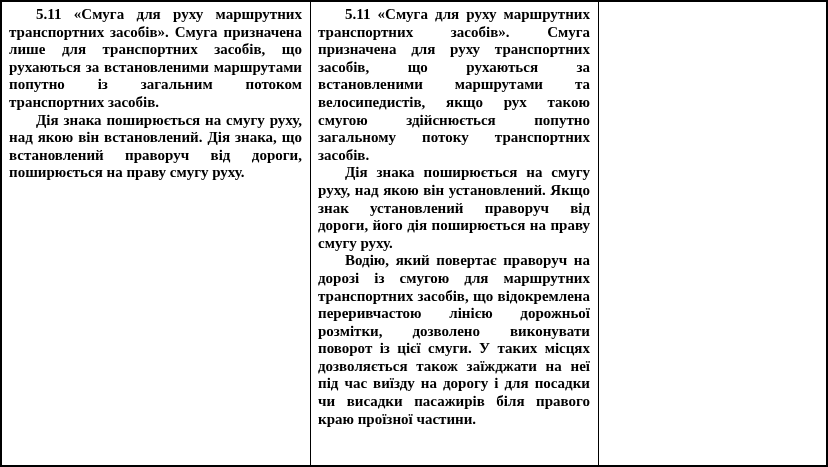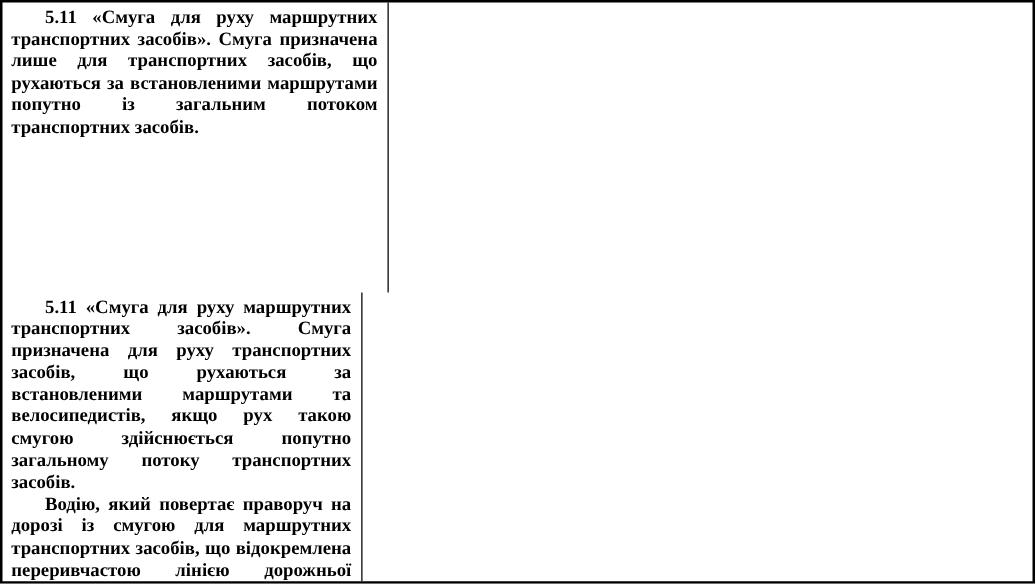--- a/index.html
+++ b/index.html
@@ -18,21 +18,21 @@
     }
     .doc-table {
       position: absolute;
       left: 0;
       top: 0;
       width: 828px;
       height: 467px;
       box-sizing: border-box;
       border: 2px solid #000000;
       display: flex;
-      flex-direction: column;
+      flex-direction: row;
       background: #ffffff;
     }
     .cell {
       box-sizing: border-box;
       height: 100%;
       padding: 4px 8px 4px 7px;
       overflow: hidden;
       font-size: 15px;
       line-height: 17.6px;
       text-align: justify;
@@ -58,22 +58,24 @@
     }
   </style>
 </head>
 <body>
 
 <div class="page">
   <div class="doc-table">
 
     <div class="cell col-old">
       <p>5.11 «Смуга для руху маршрутних транспортних засобів». Смуга призначена лише для транспортних засобів, що рухаються за встановленими маршрутами попутно із загальним потоком транспортних засобів.</p>
+      <p>Дія знака поширюється на смугу руху, над якою він встановлений. Дія знака, що встановлений праворуч від дороги, поширюється на праву смугу руху.</p>
     </div>
 
     <div class="cell col-new">
       <p>5.11 «Смуга для руху маршрутних транспортних засобів». Смуга призначена для руху транспортних засобів, що рухаються за встановленими маршрутами та велосипедистів, якщо рух такою смугою здійснюється попутно загальному потоку транспортних засобів.</p>
+      <p>Дія знака поширюється на смугу руху, над якою він установлений. Якщо знак установлений праворуч від дороги, його дія поширюється на праву смугу руху.</p>
       <p>Водію, який повертає праворуч на дорозі із смугою для маршрутних транспортних засобів, що відокремлена переривчастою лінією дорожньої розмітки, дозволено виконувати поворот із цієї смуги. У таких місцях дозволяється також заїжджати на неї під час виїзду на дорогу і для посадки чи висадки пасажирів біля правого краю проїзної частини.</p>
     </div>
 
 
   </div>
 </div>
 
 </body></html>

